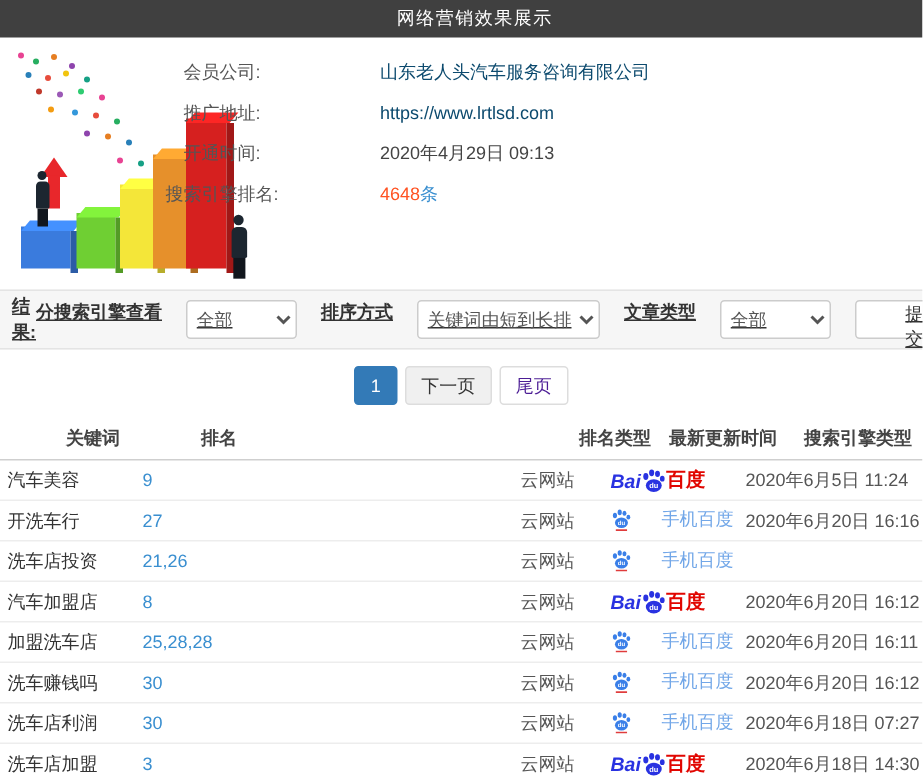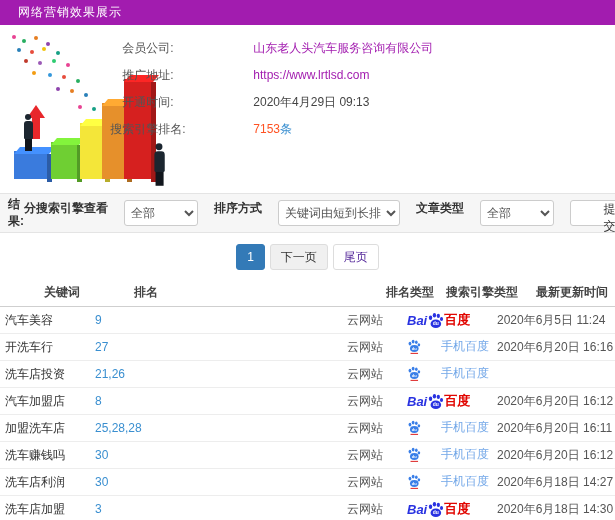--- a/index.html
+++ b/index.html
@@ -1,29 +1,29 @@
 <!DOCTYPE html>
 <html><head>
 <meta charset="utf-8">
 <style>
   * { margin:0; padding:0; box-sizing:border-box; }
   html,body { width:615px; height:520px; background:#fff; overflow:hidden;
     font-family:"Liberation Sans","DejaVu Sans",sans-serif; font-size:12px; color:#333; }
 
   
-  .topbar { height:25px; background:#a21caf; color:#fff; line-height:25px;
-    padding-left:18px; font-size:12px; letter-spacing:1px; }
+  .topbar { height:25px; background:#404040; color:#fff; line-height:25px;
+    padding-left:18px; font-size:12px; letter-spacing:1px;text-align:center; }
 
   
   .info-section { position:relative; height:168px; }
   .info-list { position:absolute; left:58px; top:10px; }
   .info-row { height:27px; line-height:27px; white-space:nowrap; }
   .info-label { display:inline-block; width:180px; text-align:center; color:#555; }
   .info-value { margin-left:12px; color:#444; }
-  .link-value { color:#a21caf; text-decoration:none; cursor:pointer; }
+  .link-value { color:#0c4a6e; text-decoration:none; cursor:pointer; }
   .count-red { color:#ff5222; margin-left:12px; }
   .count-unit { color:#3a8fd0; }
 
   
   .illus { position:absolute; left:4px; top:8px; width:176px; height:152px; }
   .bar { position:absolute; bottom:6px; }
   .bar .side { position:absolute; right:-5px; top:3px; bottom:-3px; width:5px; filter:brightness(.75); }
   .bar .top { position:absolute; left:3px; right:-5px; top:-4px; height:7px; transform:skewX(-40deg); filter:brightness(1.18); }
   .b-blue   { left:10px;  width:33px; height:28px;  background:#3a7bdd; }
   .b-blue .side,.b-blue .top { background:#3a7bdd; }
@@ -53,21 +53,21 @@
   .man { position:absolute; width:14px; }
   .man .head { width:6px; height:6px; border-radius:50%; background:#1c2630; margin:0 auto; }
   .man .body { width:9px; height:18px; background:#1c2630; margin:1px auto 0;
     border-radius:3px 3px 1px 1px; }
   .man .legs { width:7px; height:12px; margin:0 auto; background:#11161d; }
   .man-left { left:17px; bottom:34px; }
   .man-right { left:148px; bottom:2px; transform:scale(1.15); }
 
   
   .filter-bar { height:40px; background:#f6f6f6; border-top:1px solid #e4e4e4;
-    border-bottom:1px solid #e4e4e4; display:flex; align-items:center; padding:0 8px; }
+    border-bottom:1px solid #e4e4e4; display:flex; align-items:center; padding:0 8px;text-decoration:underline; }
   .filter-left { font-weight:bold; color:#333; }
   .filter-controls { margin-left:auto; display:flex; align-items:flex-start; gap:16px; }
   .filter-label { font-weight:bold; color:#333; white-space:nowrap; }
   select { font-size:12px; color:#555; height:26px; border:1px solid #ccc; border-radius:3px;
     background:#fff; padding:0 2px; font-family:inherit; }
   .sel-small { width:74px; }
   .sel-wide { width:122px; }
   .submit-btn { height:26px; width:48px; background:#fff; border:1px solid #ccc; border-radius:3px;
     font-size:12px; color:#333; cursor:pointer; font-family:inherit;padding-left:31px; }
 
@@ -148,21 +148,21 @@
     <div class="info-row">
       <span class="info-label">推广地址:</span>
       <a class="info-value link-value">https://www.lrtlsd.com</a>
     </div>
     <div class="info-row">
       <span class="info-label">开通时间:</span>
       <span class="info-value">2020年4月29日 09:13</span>
     </div>
     <div class="info-row">
       <span class="info-label">搜索引擎排名:</span>
-      <span class="count-red">7153</span><span class="count-unit">条</span>
+      <span class="count-red">4648</span><span class="count-unit">条</span>
     </div>
   </div>
 </div>
 
 <div class="filter-bar">
   <span class="filter-left">结果:</span>
   <div class="filter-controls">
     <span class="filter-label">分搜索引擎查看</span>
     <select class="sel-small">
       <option>全部</option>
@@ -183,22 +183,22 @@
   <div class="page-btn page-current">1</div>
   <div class="page-btn page-next">下一页</div>
   <div class="page-btn page-last">尾页</div>
 </div>
 
 <div class="rank-table">
   <div class="trow thead">
     <div>关键词</div>
     <div>排名</div>
     <div>排名类型</div>
+    <div>最新更新时间</div>
     <div>搜索引擎类型</div>
-    <div>最新更新时间</div>
   </div>
   <div>
   <div class="trow">
     <div class="cell-kw">汽车美容</div>
     <div class="cell-rank">9</div>
     <div class="cell-type">云网站</div>
     <div>
       <span class="logo-pc">
         <span class="bai">Bai</span>
         <svg width="17" height="17" viewBox="0 0 24 24" aria-hidden="true">
@@ -351,21 +351,21 @@
             <ellipse cx="16" cy="5.5" rx="2.3" ry="3"></ellipse>
                 <ellipse cx="20.5" cy="10" rx="2.2" ry="2.8"></ellipse>
             <ellipse cx="12.5" cy="16.5" rx="7.5" ry="6"></ellipse>
           </g>
           <rect x="6" y="24" width="13" height="2" fill="#e03c3c"></rect>
           <text x="12.5" y="19" font-size="7" fill="#fff" text-anchor="middle" font-weight="bold">du</text>
         </svg>
         <span class="mb-label">手机百度</span>
       </span>
     </div>
-    <div class="cell-date">2020年6月18日 14:27</div>
+    <div class="cell-date">2020年6月18日 07:27</div>
   </div>
 
   <div class="trow">
     <div class="cell-kw">洗车店加盟</div>
     <div class="cell-rank">3</div>
     <div class="cell-type">云网站</div>
     <div>
       <span class="logo-pc">
         <span class="bai">Bai</span>
         <svg width="17" height="17" viewBox="0 0 24 24" aria-hidden="true">

